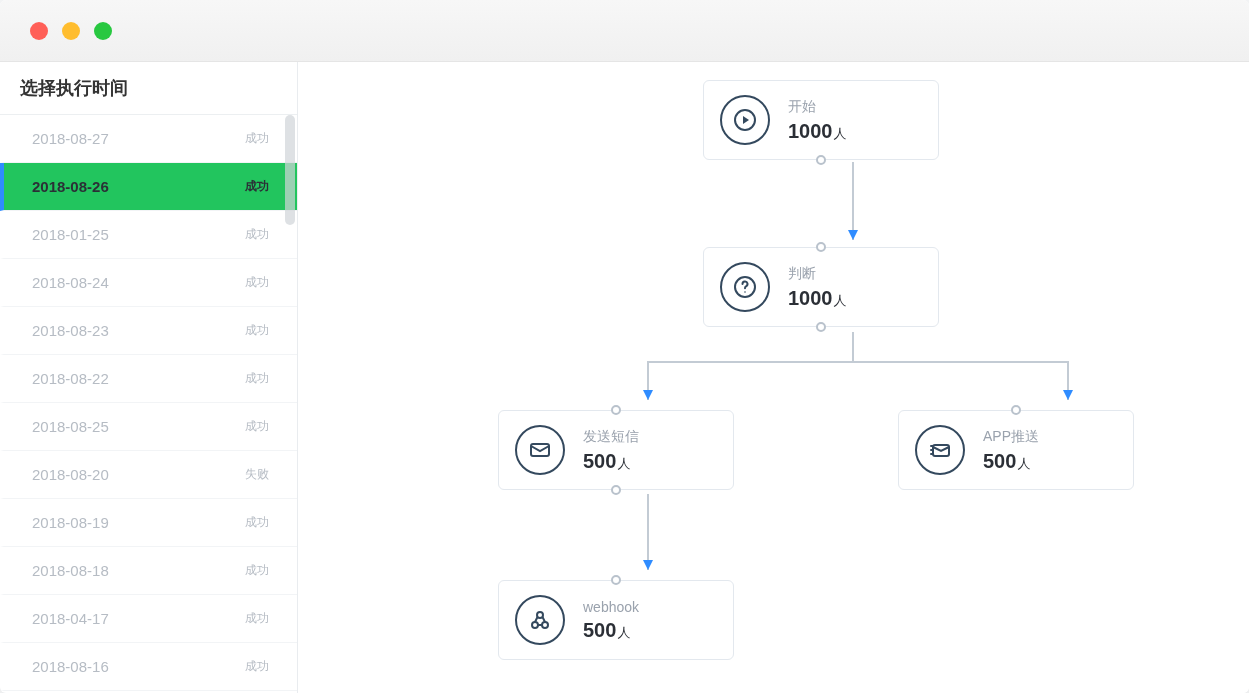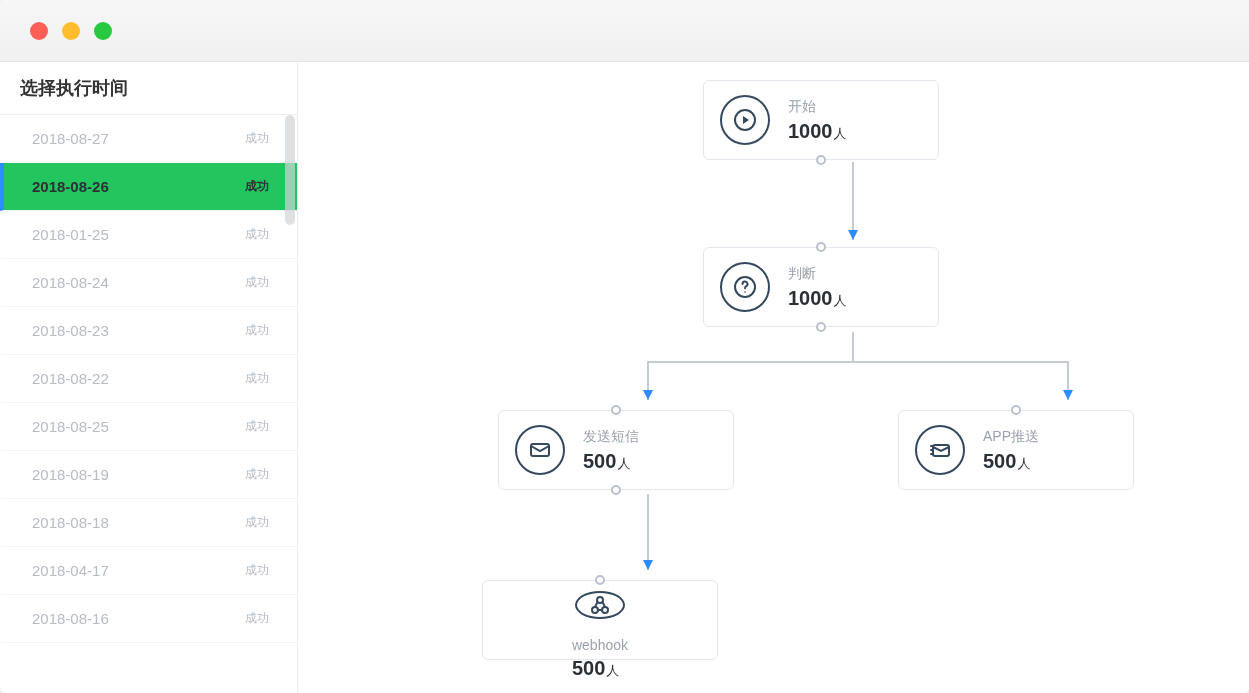--- a/index.html
+++ b/index.html
@@ -168,20 +168,24 @@
           </div>
           <div class="sidebar-item">
             <span>2018-08-22</span>
             <span class="status">成功</span>
           </div>
           <div class="sidebar-item">
             <span>2018-08-25</span>
             <span class="status">成功</span>
           </div>
           <div class="sidebar-item">
+            <span>2018-08-20</span>
+            <span class="status">失败</span>
+          </div>
+          <div class="sidebar-item">
             <span>2018-08-19</span>
             <span class="status">成功</span>
           </div>
           <div class="sidebar-item">
             <span>2018-08-18</span>
             <span class="status">成功</span>
           </div>
           <div class="sidebar-item">
             <span>2018-04-17</span>
             <span class="status">成功</span>
@@ -263,21 +267,21 @@
               <path d="M5,9 L13,13 L21,9"></path>
               <path d="M3,8 h2 M3,12 h2 M3,16 h2" stroke-linecap="round"></path>
             </svg>
         </div>
         <div class="texts">
           <div class="title">APP推送</div>
           <div class="count"><span>500</span><span class="unit">人</span></div>
         </div>
       </div>
 
-      <div class="node" style="left:184px; top:518px;flex-direction:column;">
+      <div class="node" style="left:200px; top:518px;">
         <div class="port top"></div>
         <div class="icon-wrap">
           <svg viewBox="0 0 24 24">
               <circle cx="7" cy="17" r="3"></circle>
               <circle cx="17" cy="17" r="3"></circle>
               <circle cx="12" cy="7" r="3"></circle>
               <path d="M9.5,9 L7,14 M14.5,9 L17,14 M9,17 H15"></path>
             </svg>
         </div>
         <div class="texts">

